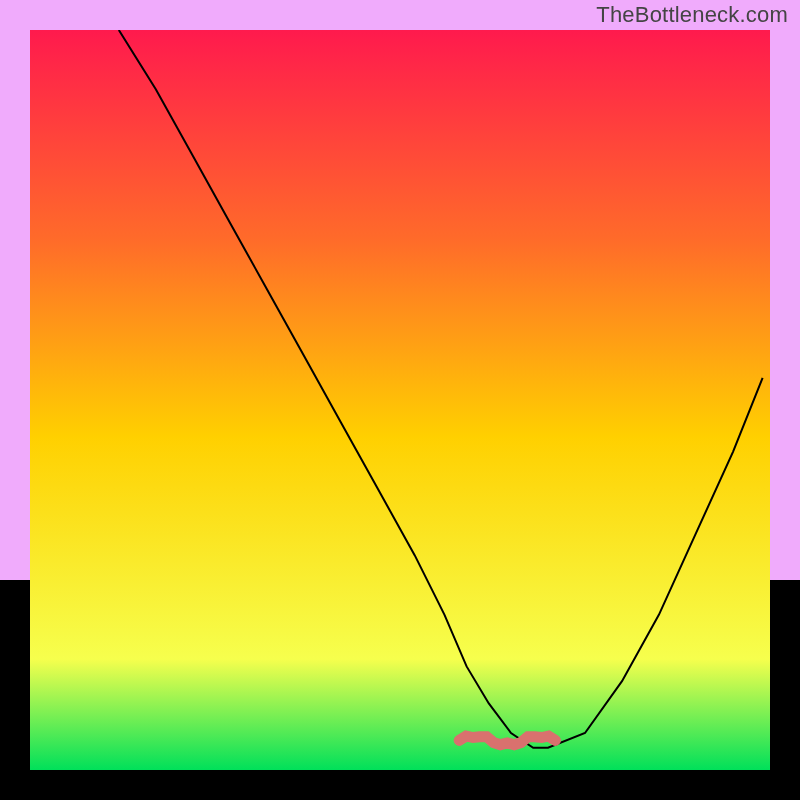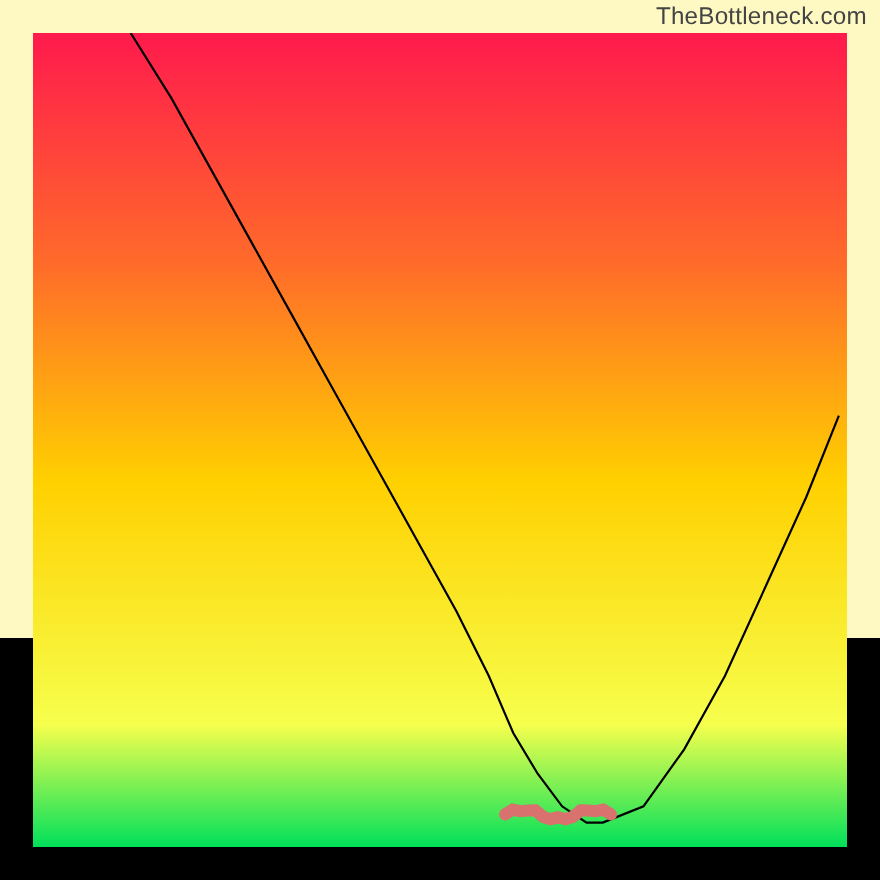--- a/index.html
+++ b/index.html
@@ -8,21 +8,21 @@
     width: 800px;
     height: 800px;
     background: #000;
     overflow: hidden;
     font-family: Arial, Helvetica, sans-serif;
   }
   .frame {
     position: relative;
     width: 800px;
     height: 580px;
-    background: #fef9c3;
+    background: #f0abfc;
     text-decoration: underline;
   }
   .watermark {
     position: absolute;
     top: 2px;
     right: 12px;
     color: #444;
     font-size: 22px;
     font-weight: 500;
     letter-spacing: 0.2px;

